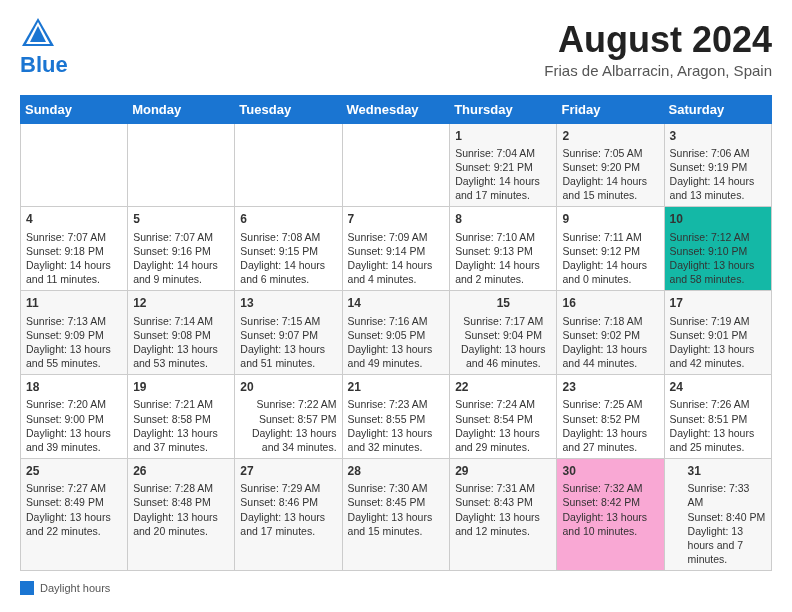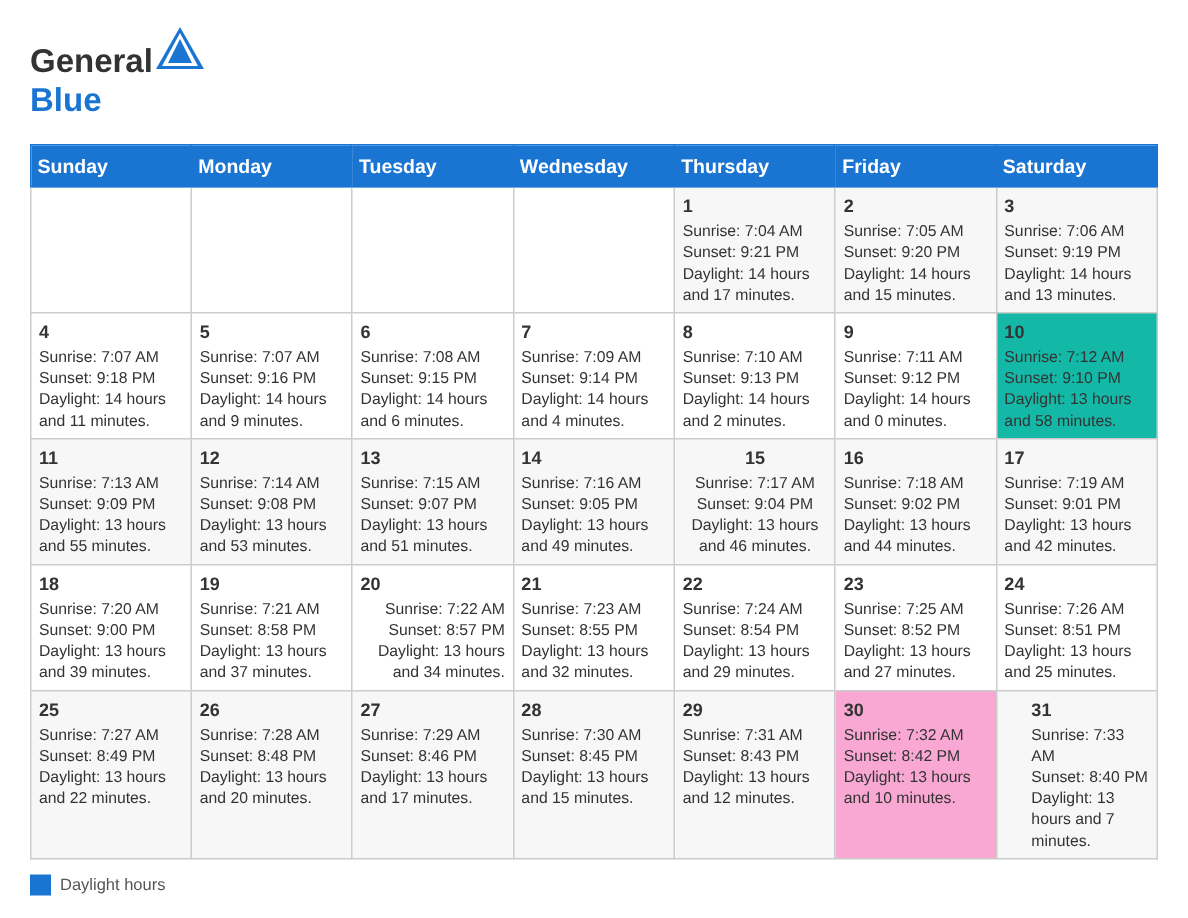--- a/index.html
+++ b/index.html
@@ -105,29 +105,31 @@
       background: #1a75d2;
       display: inline-block;
     }
   </style>
 </head>
 <body>
 
 <div class="header">
   <div class="logo">
     <div>
-      <span class="logo-text-general">General</span><svg class="logo-icon" viewBox="0 0 32 28">
+      <svg class="logo-icon" viewBox="0 0 32 28">
           <polygon points="16,0 32,28 0,28" fill="#1a75d2"></polygon>
           <polygon points="16,4 28,26 4,26" fill="#fff"></polygon>
           <polygon points="16,8 24,24 8,24" fill="#1a75d2"></polygon>
         </svg><br>
       <span class="logo-text-blue">Blue</span>
     </div>
   </div>
   <div class="title-block">
+    <div class="month-year">August 2024</div>
+    <div class="location">Frias de Albarracin, Aragon, Spain</div>
   </div>
 </div>
 
 <table class="calendar">
   <thead>
     <tr>
     <th>Sunday</th>
         <th>Monday</th>
         <th>Tuesday</th>
         <th>Wednesday</th>

